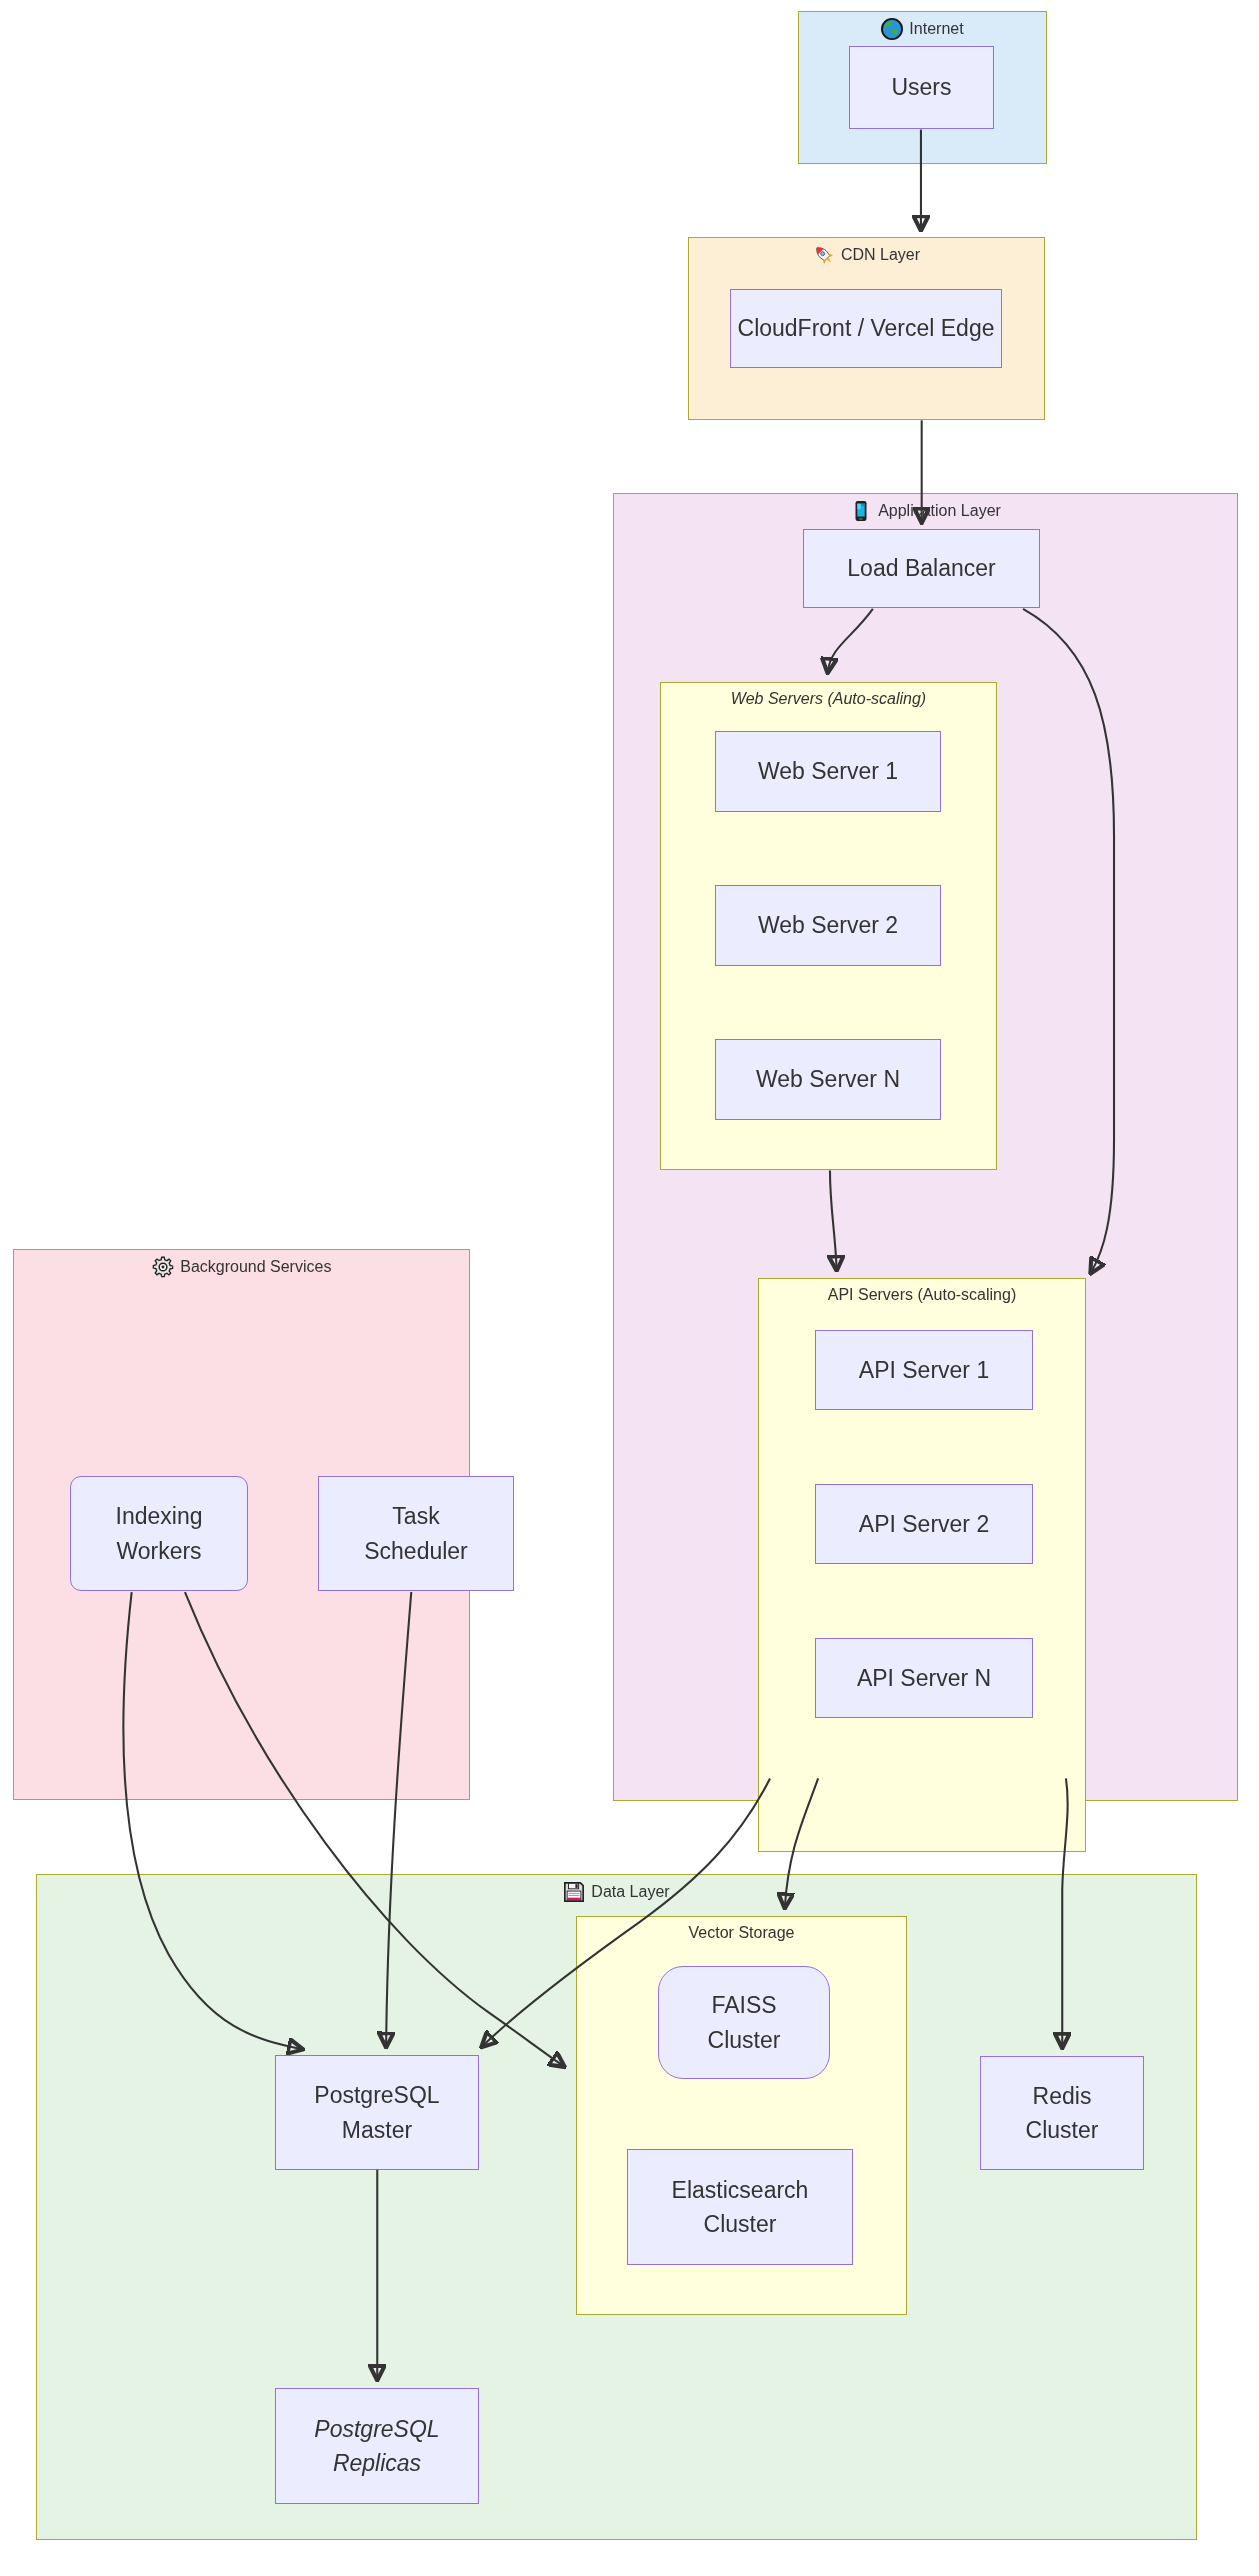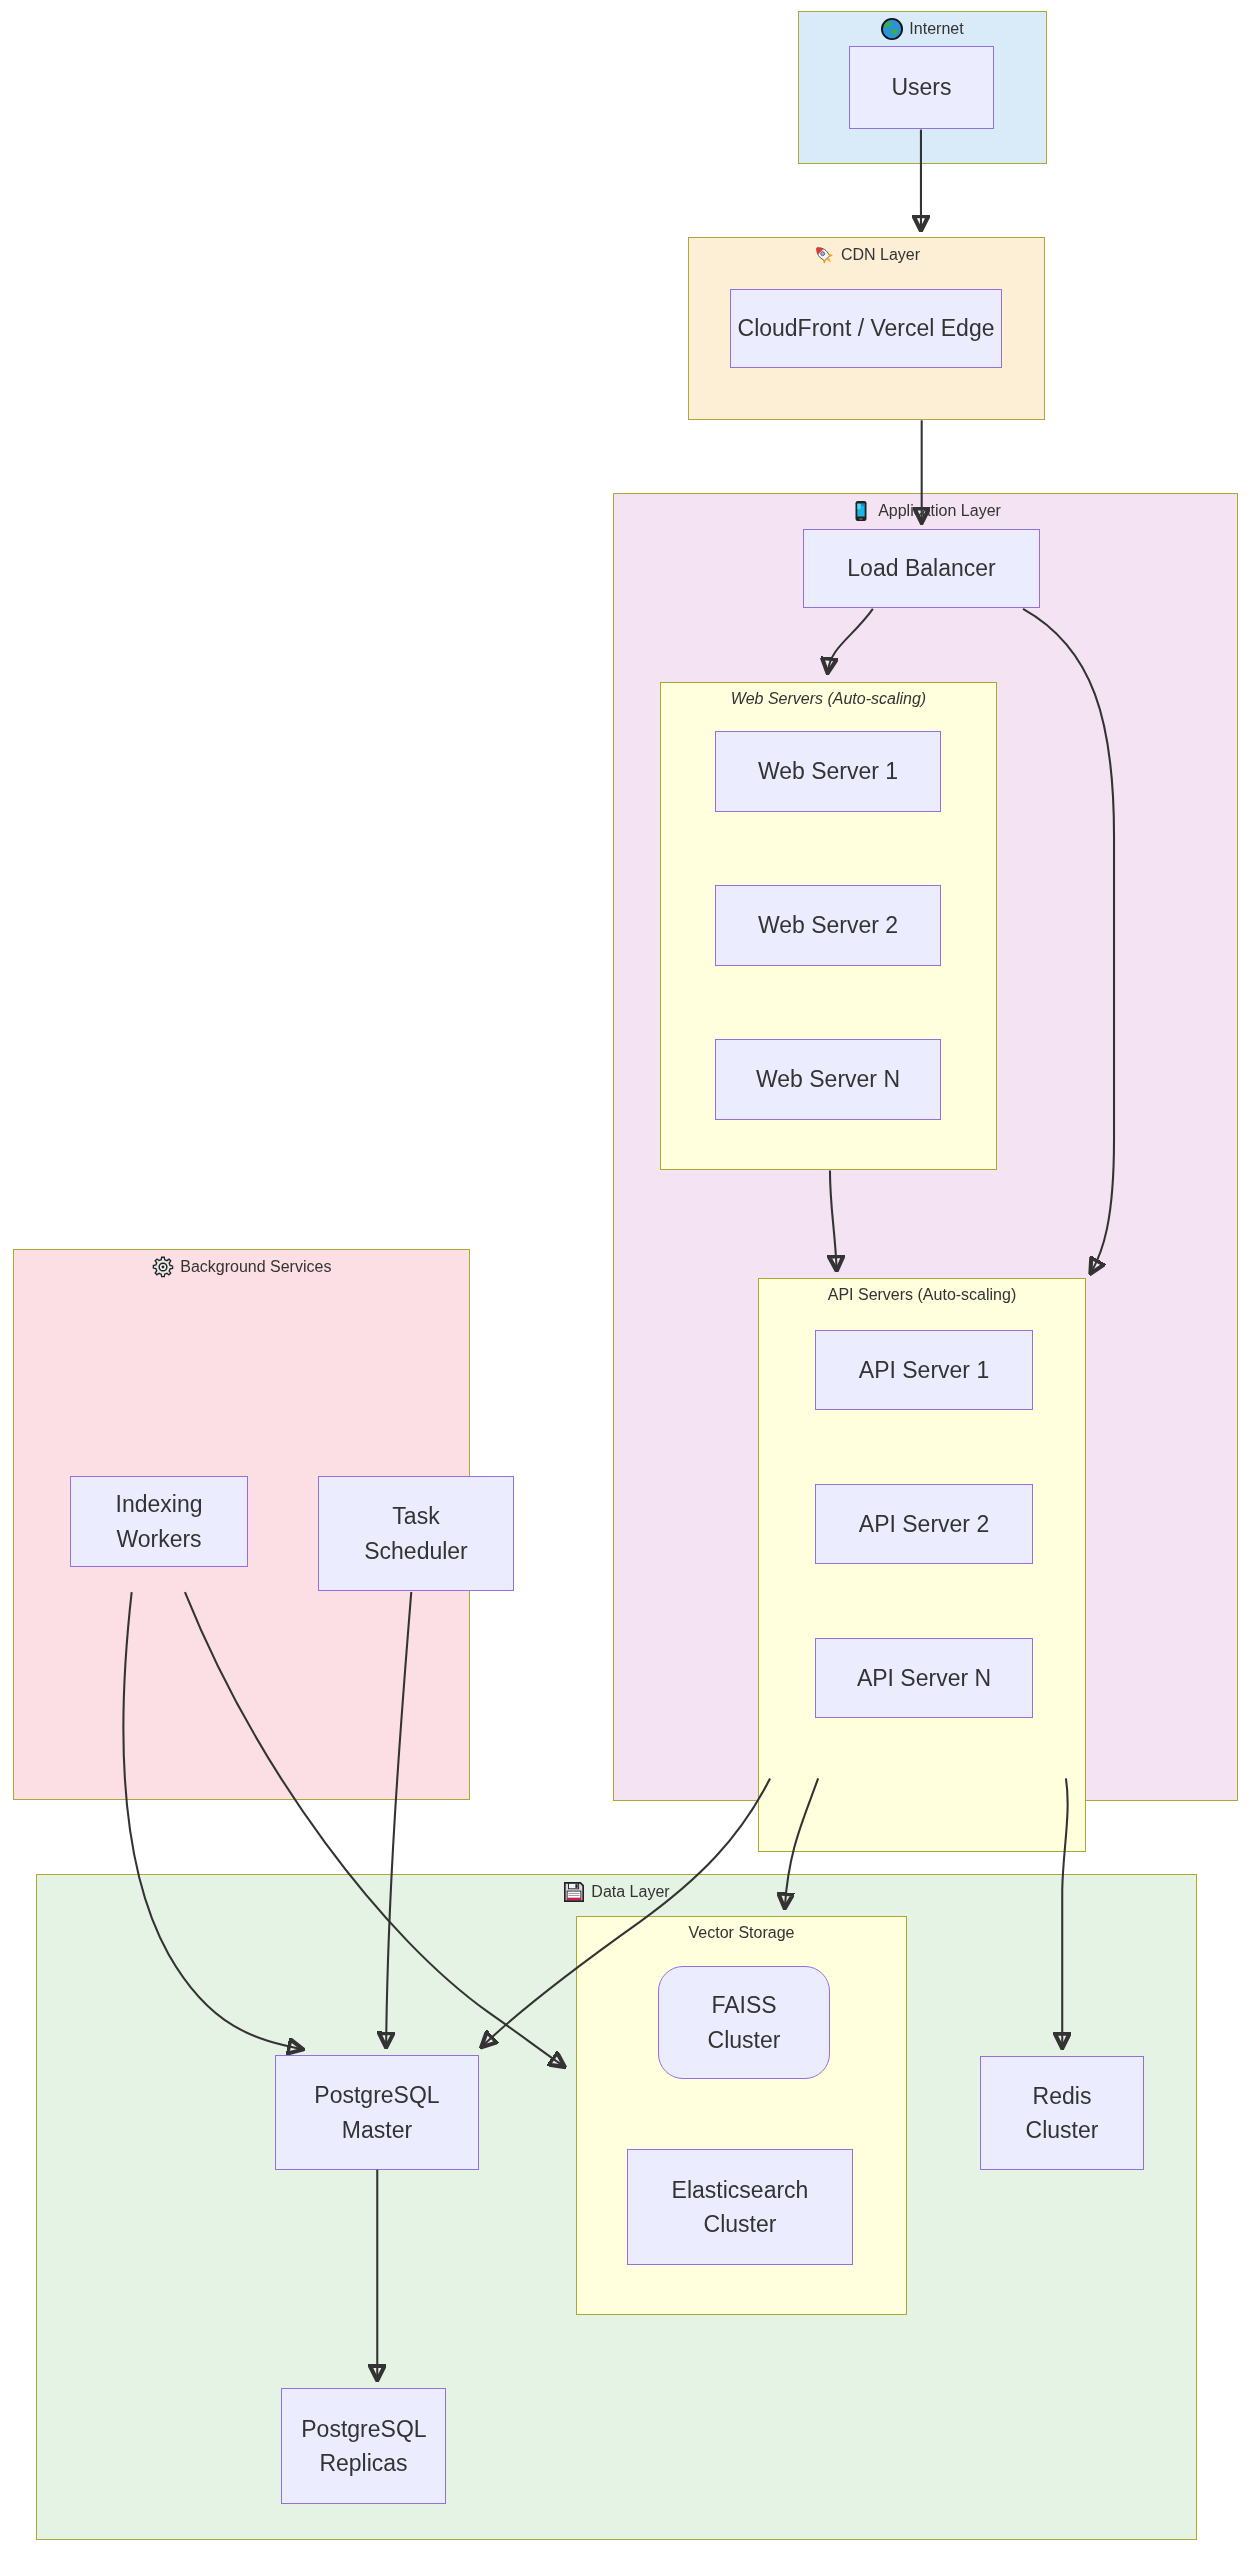--- a/index.html
+++ b/index.html
@@ -133,33 +133,33 @@
   <div class="node" style="left:715px;top:885px;width:226px;height:81px;">Web Server 2</div>
 
   <div class="node" style="left:715px;top:1039px;width:226px;height:81px;">Web Server N</div>
 
   <div class="node" style="left:815px;top:1330px;width:218px;height:80px;">API Server 1</div>
 
   <div class="node" style="left:815px;top:1484px;width:218px;height:80px;">API Server 2</div>
 
   <div class="node" style="left:815px;top:1638px;width:218px;height:80px;">API Server N</div>
 
-  <div class="node wrap2" style="left:70px;top:1476px;width:178px;height:91px;padding:0 22px;">Indexing Workers</div>
+  <div class="node wrap2" style="left:70px;top:1476px;width:178px;height:115px;padding:0 22px;border-radius:11px;">Indexing Workers</div>
 
   <div class="node wrap2" style="left:318px;top:1476px;width:196px;height:115px;">Task Scheduler</div>
 
   <div class="node wrap2" style="left:275px;top:2055px;width:204px;height:115px;">PostgreSQL Master</div>
 
   <div class="node wrap2" style="left:658px;top:1966px;width:172px;height:113px;padding:0 33px;border-radius:25px;">FAISS Cluster</div>
 
   <div class="node wrap2" style="left:627px;top:2149px;width:226px;height:116px;">Elasticsearch Cluster</div>
 
   <div class="node wrap2" style="left:980px;top:2056px;width:164px;height:114px;">Redis Cluster</div>
 
-  <div class="node wrap2" style="left:281px;top:2388px;width:165px;height:116px;">PostgreSQL Replicas</div>
+  <div class="node wrap2" style="left:275px;top:2388px;width:204px;height:116px;font-style:italic;">PostgreSQL Replicas</div>
 
   <svg id="edges" width="1259" height="2576" viewBox="0 0 1702 3482">
     <defs>
       <marker id="arrow" viewBox="0 0 12 12" refX="10" refY="6" markerWidth="8.5" markerHeight="8.5" orient="auto-start-reverse">
         <path d="M1,1 L11,6 L1,11 Z" fill="#333333" stroke="none"></path>
       </marker>
     </defs>
     <path marker-end="url(#arrow)" d="M1245,175 L1245,310"></path>
     <path marker-end="url(#arrow)" d="M1246,568 L1246,705"></path>
     <path marker-end="url(#arrow)" d="M1180,823 C1152,862 1123,874 1119,908"></path>

